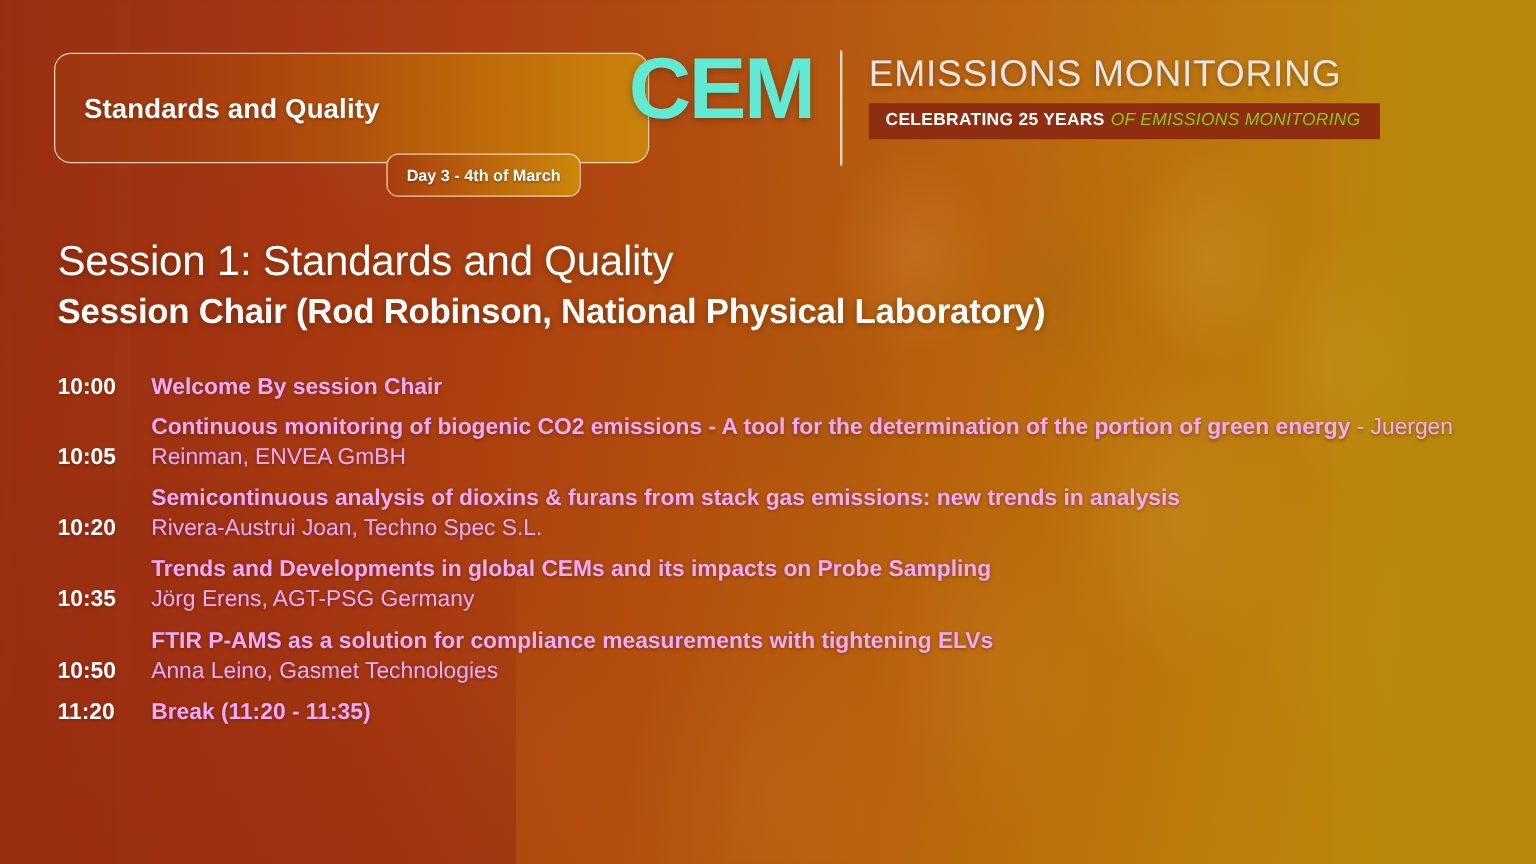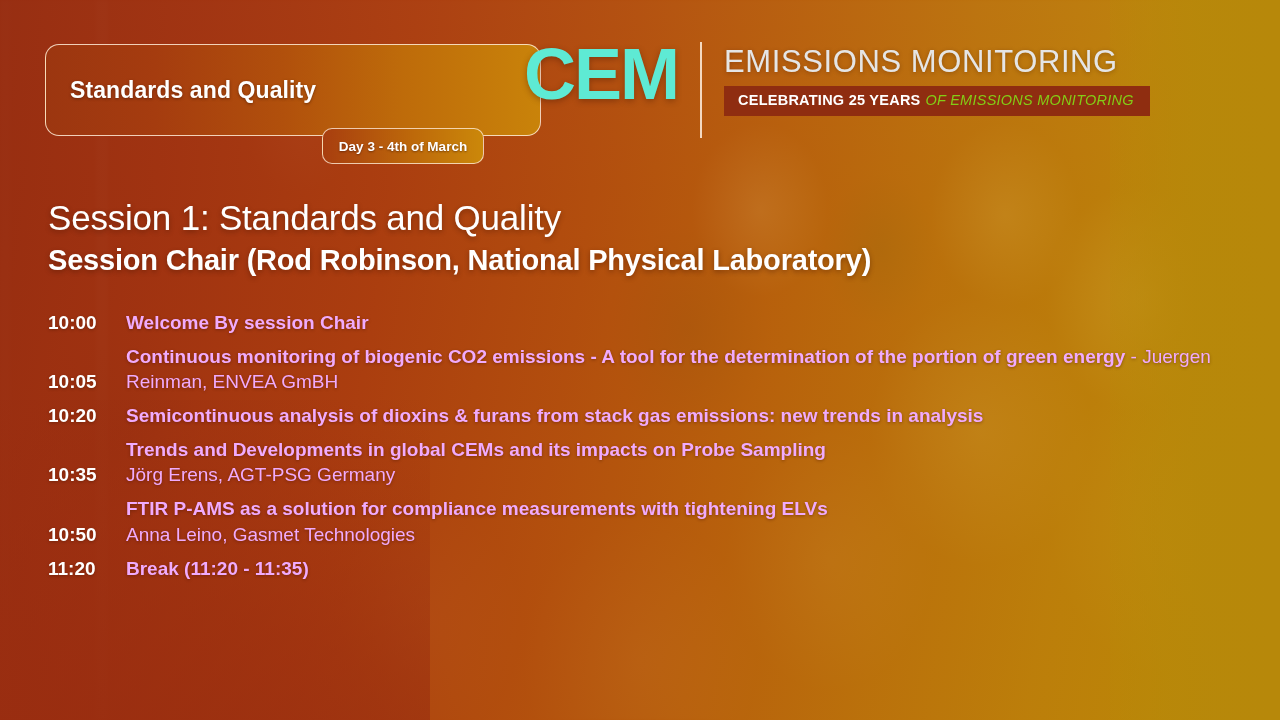--- a/index.html
+++ b/index.html
@@ -226,20 +226,21 @@
       <div class="agenda-time">10:05</div>
       <div class="agenda-body">
         <span class="agenda-title">Continuous monitoring of biogenic CO2 emissions - A tool for the determination of the portion of green energy</span><span class="agenda-speaker-inline"> - Juergen Reinman, ENVEA GmBH</span>
       </div>
     </div>
 
     <div class="agenda-row">
       <div class="agenda-time">10:20</div>
       <div class="agenda-body">
         <span class="agenda-title">Semicontinuous analysis of dioxins &amp; furans from stack gas emissions: new trends in analysis</span>
+        <span class="agenda-speaker-block">Rivera-Austrui Joan, Techno Spec S.L.</span>
       </div>
     </div>
 
     <div class="agenda-row">
       <div class="agenda-time">10:35</div>
       <div class="agenda-body">
         <span class="agenda-title">Trends and Developments in global CEMs and its impacts on Probe Sampling</span>
         <span class="agenda-speaker-block">Jörg Erens, AGT-PSG   Germany</span>
       </div>
     </div>

